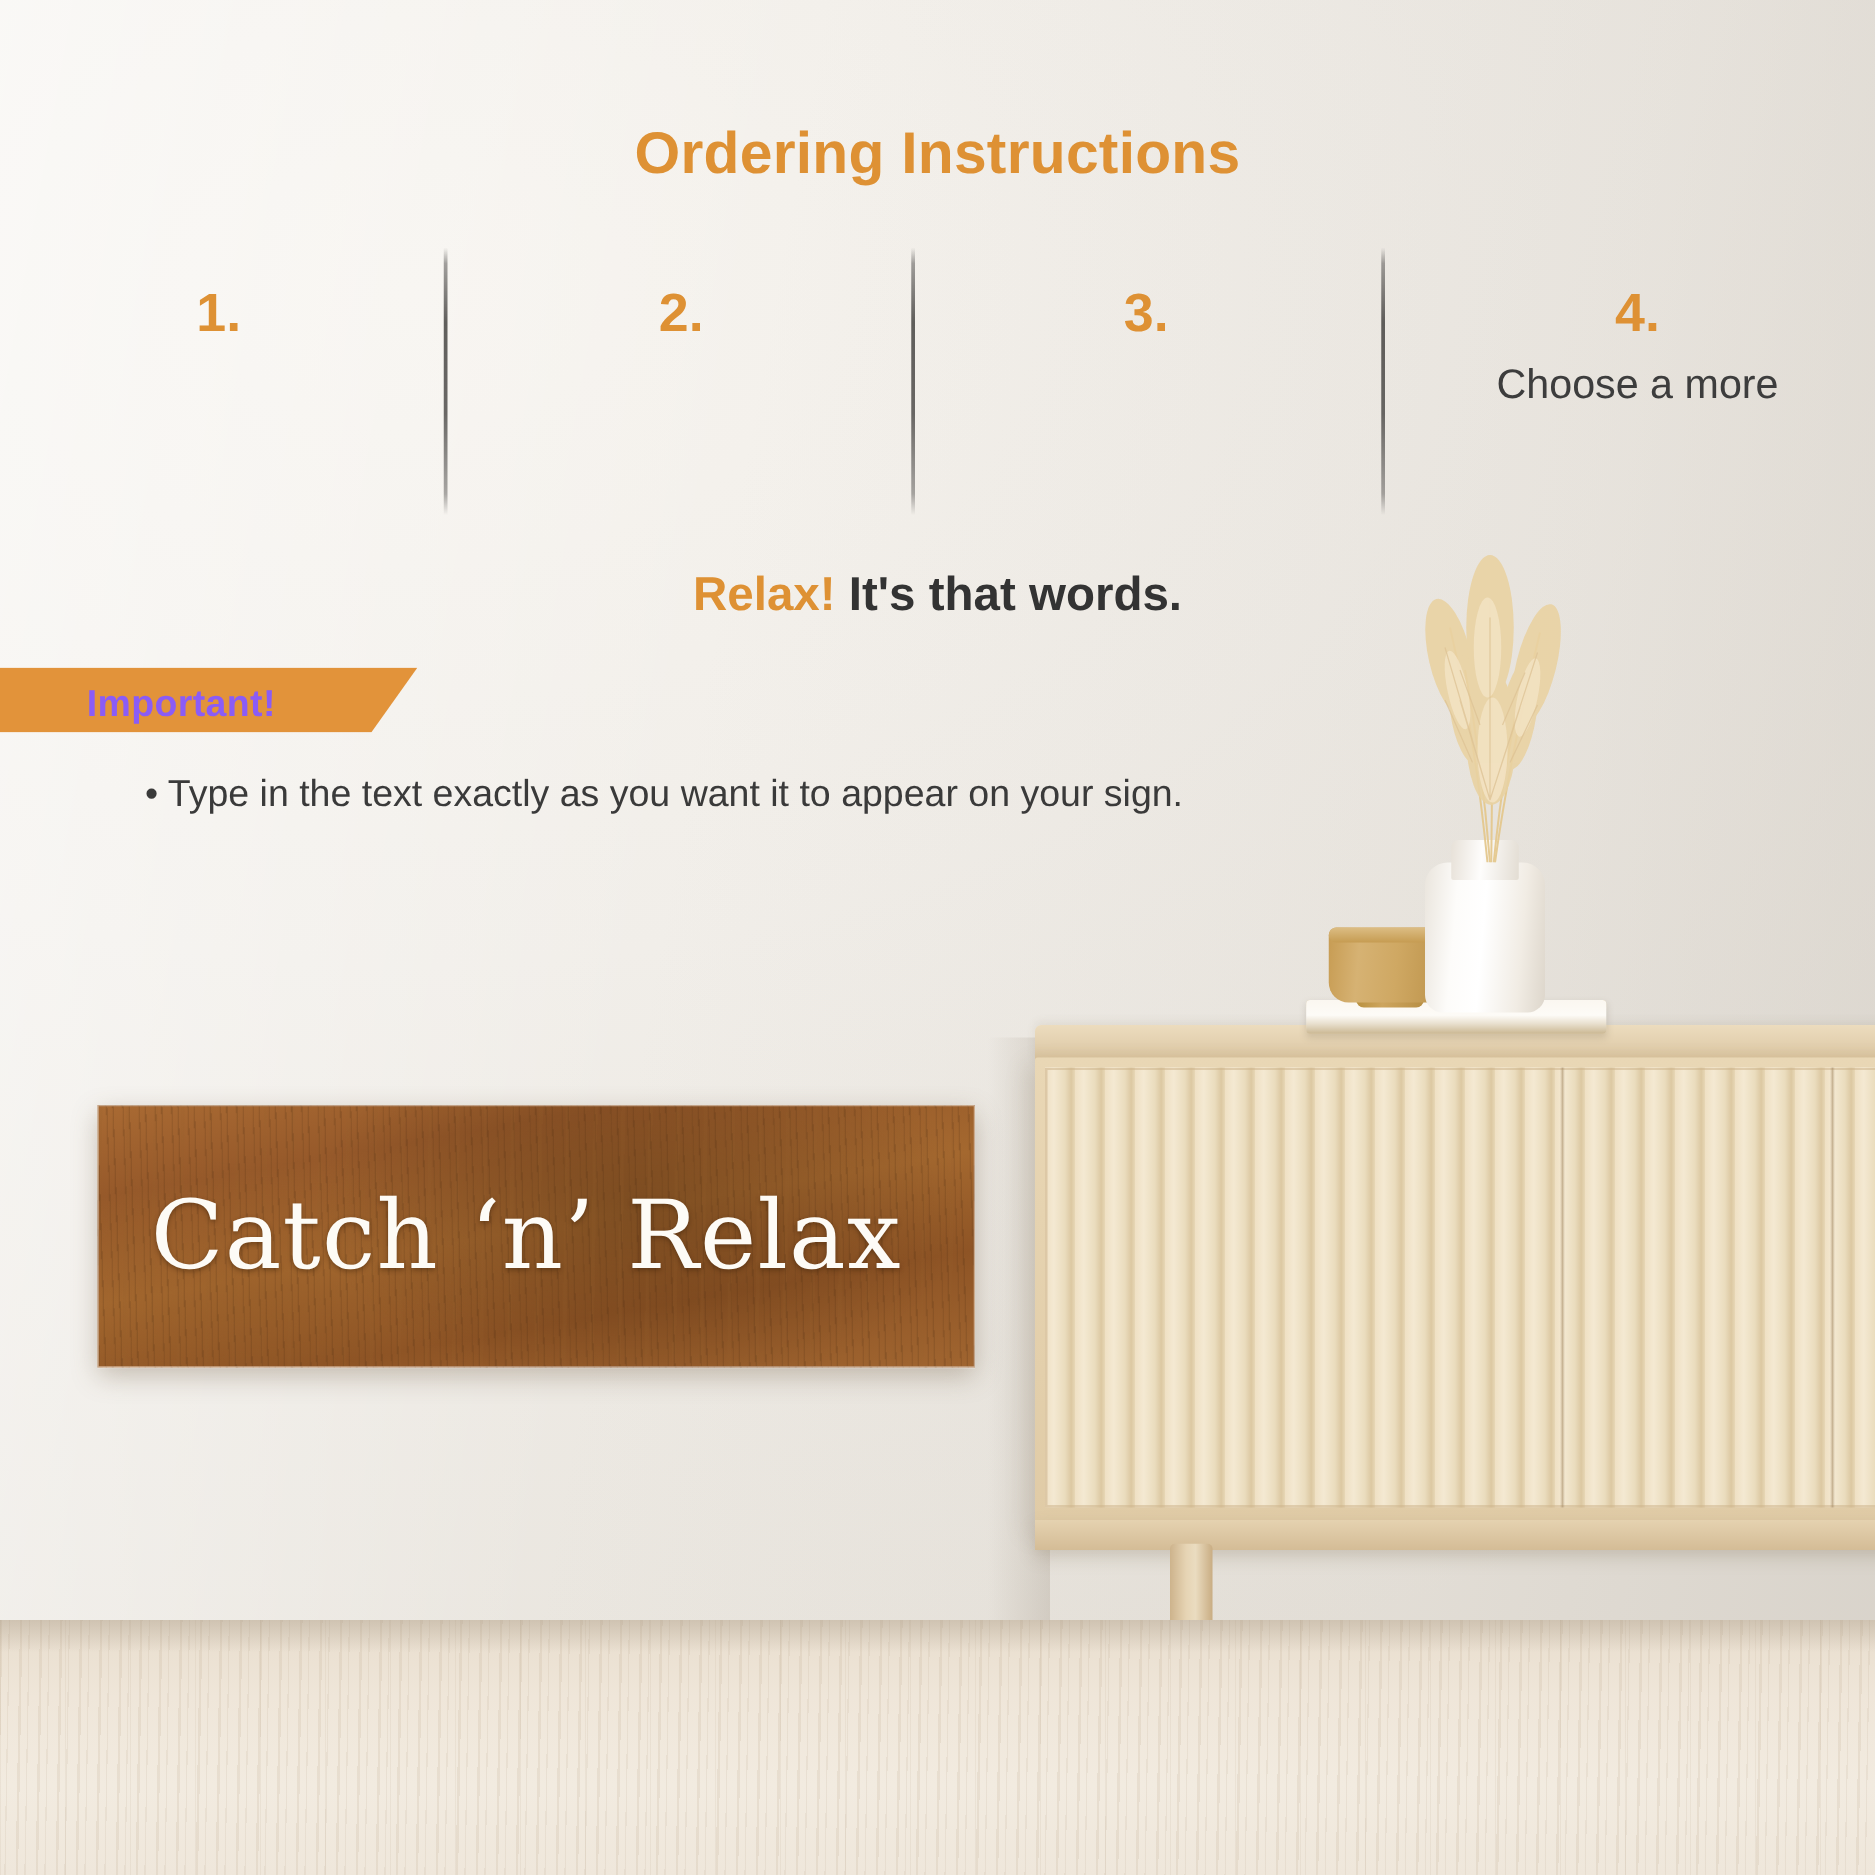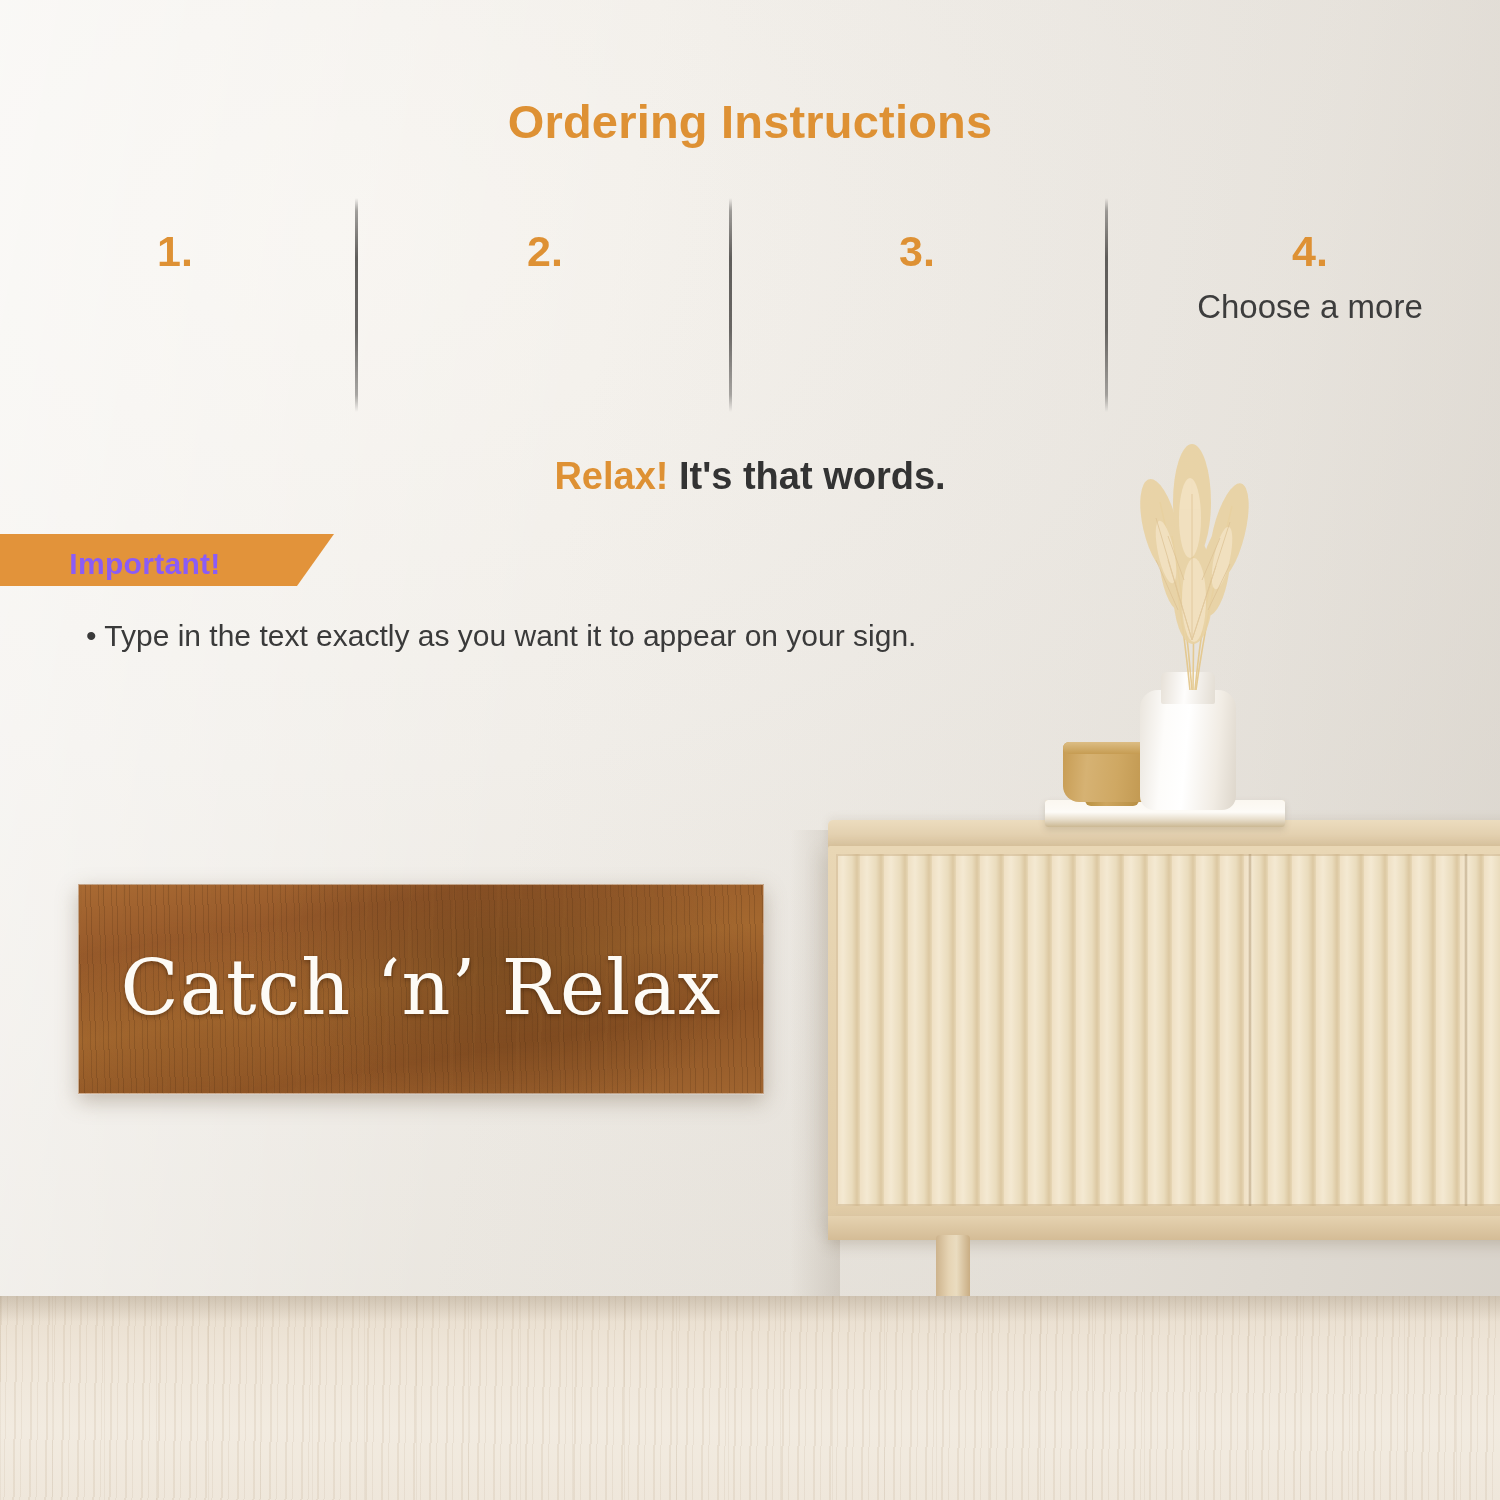--- a/index.html
+++ b/index.html
@@ -159,39 +159,40 @@
   }
   .ribbon-label{
     position:absolute;left:0;top:538px;width:290px;height:52px;
     display:flex;align-items:center;justify-content:center;
     font-size:30px;font-weight:bold;color:#8b5cf6;letter-spacing:.3px;
   }
   .bullets{
     position:absolute;left:86px;top:614px;width:1100px;
     font-size:30px;color:#3a3a3a;line-height:1.48;
   }
-  .bullets div{white-space:nowrap;}
+  .bullets div{white-space:nowrap;margin-left:30px;}
 
   
   .sign{
     position:absolute;left:78px;top:884px;width:684px;height:208px;
     background:
       repeating-linear-gradient(88deg,
         rgba(104,62,26,.30) 0px, rgba(104,62,26,.30) 1px,
         rgba(255,255,255,0) 1px, rgba(255,255,255,0) 5px,
         rgba(71,40,14,.22) 5px, rgba(71,40,14,.22) 6px,
         rgba(255,255,255,0) 6px, rgba(255,255,255,0) 13px),
       repeating-linear-gradient(91deg,
         rgba(150,96,44,.16) 0px, rgba(150,96,44,.16) 3px,
         rgba(255,255,255,0) 3px, rgba(255,255,255,0) 22px),
       radial-gradient(60% 120% at 62% 38%, rgba(61,33,10,.38) 0%, rgba(61,33,10,0) 62%),
       radial-gradient(40% 80% at 18% 72%, rgba(140,86,36,.30) 0%, rgba(140,86,36,0) 70%),
       linear-gradient(170deg,#a96a33 0%, #96592a 22%, #a4682f 48%, #8e5425 72%, #a06530 100%);
     box-shadow:0 7px 20px rgba(110,88,64,.35), 0 1px 0 rgba(255,255,255,.5);
     border:1px solid rgba(255,255,255,.45);
+    padding-left:16px;
   }
   .sign-text{
     position:absolute;left:0;top:0;width:684px;height:208px;
     display:flex;align-items:center;justify-content:center;
     font-family:"DejaVu Serif","Liberation Serif",serif;
     font-size:76px;color:#fdfbf6;letter-spacing:1px;
     text-shadow:0 2px 4px rgba(50,26,6,.45);
     padding-bottom:4px;box-sizing:border-box;
   }
 </style>

